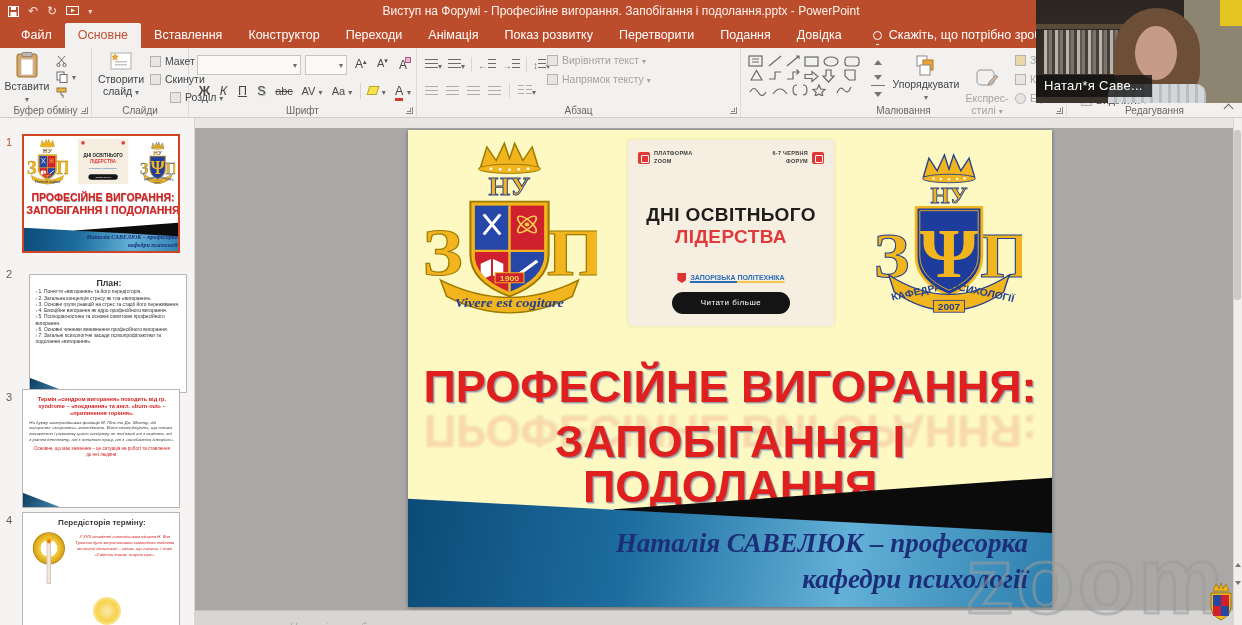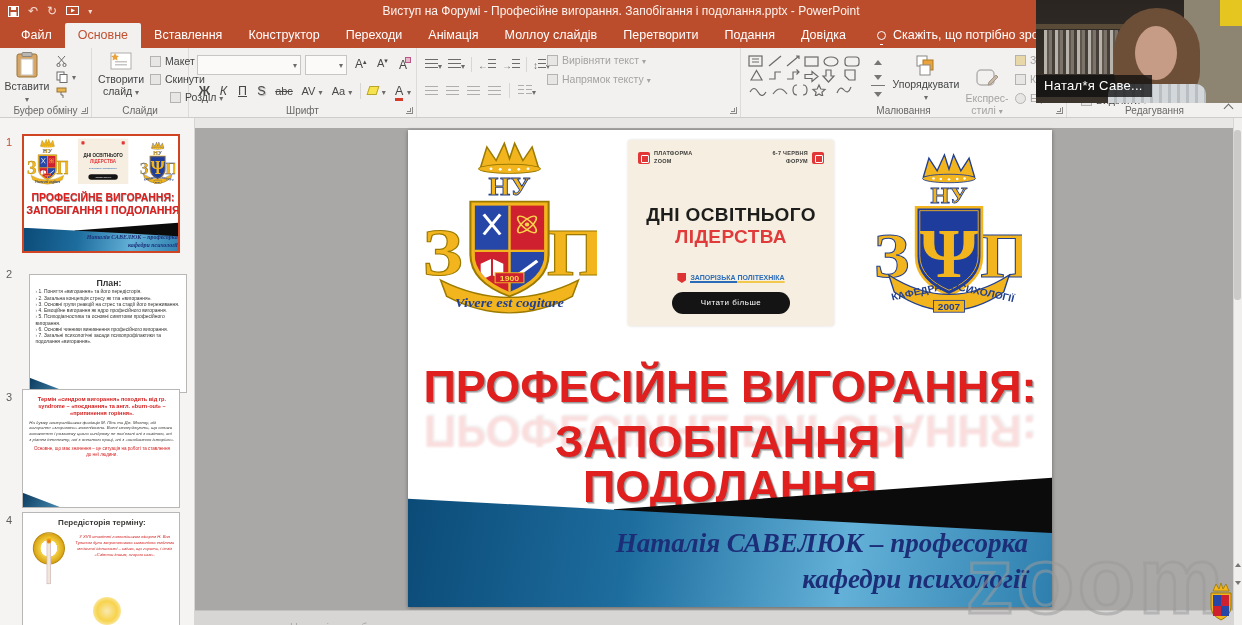--- a/index.html
+++ b/index.html
@@ -47,21 +47,21 @@
   .content{position:absolute;left:0;top:118px;width:100%;height:507px;}
   .thumbs{position:absolute;left:0;top:0;width:195px;height:100%;background:#f5f4f3;border-right:1px solid #d8d6d4;}
   .tnum{position:absolute;left:6px;font-size:11px;color:#5f5d5b;}
   .thumb{position:absolute;left:22px;width:158px;height:119px;background:#fff;border:1px solid #b9b7b5;overflow:hidden;}
   .thumb.sel{border:2px solid #d04323;}
   .tin{position:absolute;left:0;top:0;width:451px;height:340px;transform:scale(0.35);transform-origin:0 0;background:#fff;}
   .tri-corner{position:absolute;left:0;bottom:0;width:120px;height:46px;background:linear-gradient(120deg,#0d3c5f,#4e95bd);clip-path:polygon(0 0,0 100%,100% 100%);}
 
   .canvas{position:absolute;left:195px;top:0;right:0;height:100%;overflow:hidden;}
   .canvas-topstrip{position:absolute;left:0;top:0;width:100%;height:10px;background:#e9e7e5;}
-  .slide{position:absolute;left:213px;top:12px;width:644px;height:477px;background:#ffffff;box-shadow:0 1px 4px rgba(0,0,0,.4);}
+  .slide{position:absolute;left:213px;top:12px;width:644px;height:477px;background:#fef9c3;box-shadow:0 1px 4px rgba(0,0,0,.4);}
 
   
   .embL{position:absolute;left:14px;top:6px;}
   .embR{position:absolute;left:468px;top:18px;}
   .card{position:absolute;left:220px;top:10px;width:206px;height:186px;background:#f6efe1;border-radius:3px;box-shadow:0 0 3px rgba(0,0,0,.15);}
   .card-top{position:absolute;left:10px;right:10px;top:10px;display:flex;justify-content:space-between;}
   .chip{display:flex;gap:4px;align-items:center;}
   .redsq{width:12px;height:12px;background:#e23737;border-radius:2px;position:relative;}
   .redsq::after{content:"";position:absolute;left:3px;top:3px;width:6px;height:6px;border:1px solid #fff;border-radius:1px;}
   .chip-txt{font-size:5.5px;font-weight:bold;color:#3a3a38;line-height:1.4;letter-spacing:.3px;}
@@ -157,21 +157,21 @@
     <div class="app-title">Виступ на Форумі - Професійне вигорання. Запобігання і подолання.pptx - PowerPoint</div>
   </div>
 
   <div class="tabbar">
     <div class="tab">Файл</div>
     <div class="tab active">Основне</div>
     <div class="tab">Вставлення</div>
     <div class="tab">Конструктор</div>
     <div class="tab">Переходи</div>
     <div class="tab">Анімація</div>
-    <div class="tab">Моллоу слайдів</div>
+    <div class="tab">Показ розвитку</div>
     <div class="tab">Перетворити</div>
     <div class="tab">Подання</div>
     <div class="tab">Довідка</div>
     <div class="tellme">
       <span class="bulb"></span>
       <span>Скажіть, що потрібно зробити</span>
     </div>
   </div>
 
   <div class="ribbon">
@@ -271,20 +271,21 @@
         <span class="lines dim"></span>
         <span class="lines dim"></span>
         <span class="lines dim"></span>
         <span style="width:1px;height:15px;background:#d8d6d4;"></span>
         <span><span class="lines dim" style="width:6px;"></span><span class="lines dim" style="width:6px;margin-left:2px;"></span><span class="caret">▾</span></span>
       </div>
       <div style="position:absolute;left:130px;top:6px;font-size:10.5px;" class="dis">
         <div style="height:19px;"><span class="ric"></span><span>Вирівняти текст</span> <span class="caret dis">▾</span></div>
         <div style="height:19px;"><span class="ric"></span><span>Напрямок тексту</span> <span class="caret dis">▾</span></div>
       </div>
+      <div class="grp-label">Абзац</div>
       <span class="launch"></span>
     </div>
 
     <div class="grp g-draw">
       <svg style="position:absolute;left:6px;top:6px;" width="118" height="42" viewBox="0 0 118 42" fill="none" stroke="#6b6a68" stroke-width="1.2">
         <rect x="2" y="2" width="13" height="10"></rect>
           <path d="M5 5 h7 M5 8 h7" stroke-width="1"></path>
         <path d="M22 12 L34 2"></path>
         <path d="M40 12 L52 2 M49 2 L52 2 L52 5"></path>
         <rect x="58" y="3" width="13" height="9"></rect>

